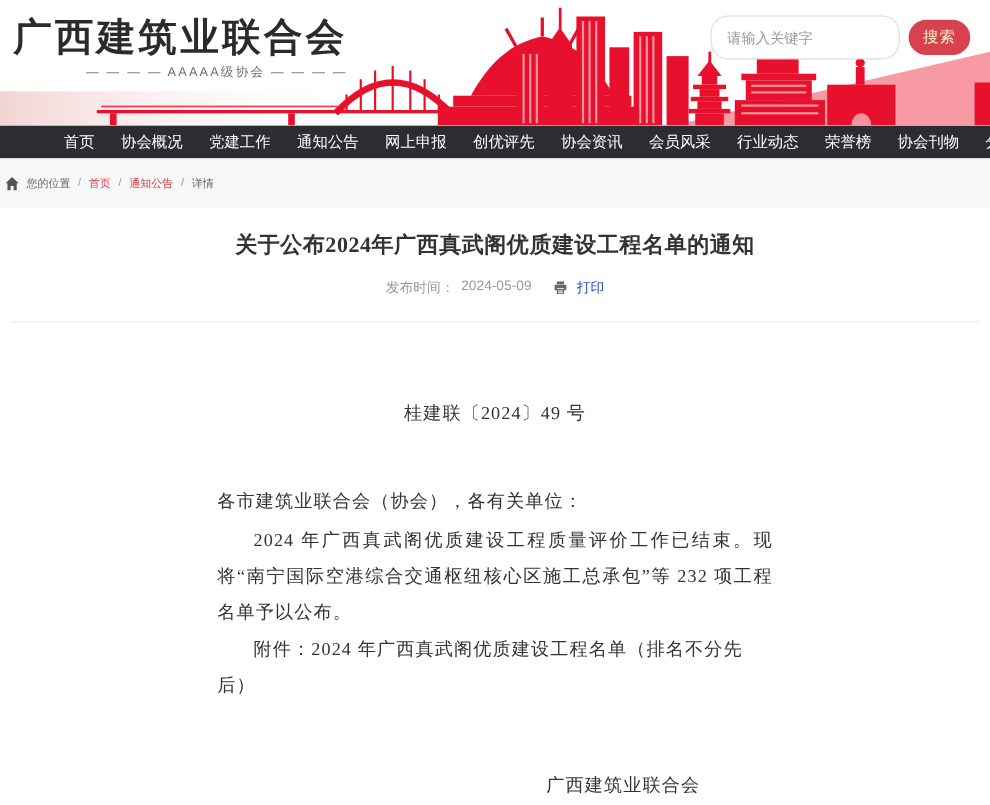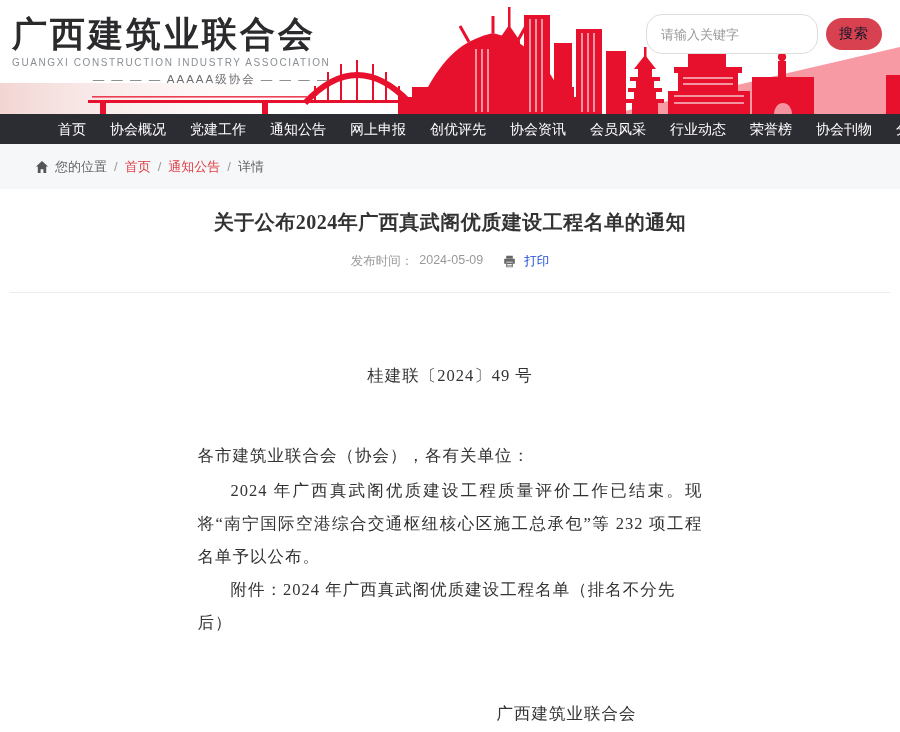--- a/index.html
+++ b/index.html
@@ -10,30 +10,30 @@
   .header { position:relative; height:114px; background:#fff; overflow:hidden; }
   .skyline { position:absolute; left:0; bottom:0; width:900px; height:115px; pointer-events:none; }
   .logo { position:absolute; left:12px; top:14px; z-index:3; }
   .logo-title { font-size:35px; font-weight:bold; color:#2b2b2e; letter-spacing:3px; line-height:1.15; }
   .logo-sub { font-size:10px; color:#8a8f94; letter-spacing:1.6px; margin-top:3px; white-space:nowrap; }
   .logo-badge { font-size:11.5px; color:#6e6e72; letter-spacing:2px; margin-top:4px; text-align:right; }
   .search-wrap { position:absolute; right:18px; top:14px; z-index:3; display:flex; align-items:center; gap:8px; }
   .search-input { width:172px; height:40px; border:1px solid #ddd; border-radius:16px; padding:16px 14px;
                   font-size:13px; color:#0c4a6e; background:#fff; outline:none; }
   .search-input::placeholder { color:#999; }
-  .search-btn { height:32px; width:56px; border:none; border-radius:16px; background:#d8414f; color:#0f172a;
+  .search-btn { height:32px; width:56px; border:none; border-radius:16px; background:#d8414f; color:#fef9c3;
                 font-size:14px; cursor:pointer; letter-spacing:1px; }
 
   
   .nav { background:#2c2c33; height:30px; display:flex; align-items:center; padding-left:46px; }
   .nav-item { color:#fff; font-size:14px; line-height:30px; padding:0 12px; text-decoration:none; cursor:pointer; white-space:nowrap; }
 
   
-  .crumb-band { background:#f6f7f8; height:45px; display:flex; align-items:center; padding-left:35px;
-                font-size:13px; color:#666;text-align:center; }
+  .crumb-band { background:#f6f7f8; height:45px; display:flex; align-items:center; padding-left:4px;
+                font-size:10px; color:#666;text-align:center; }
   .crumb-band .sep { margin:0 7px; color:#999; }
   .crumb-link { color:#e03e45; text-decoration:none; cursor:pointer; }
   .crumb-home-icon { margin-right:6px; display:inline-flex; }
 
   
   .article-head { text-align:center; padding-top:20px; }
   .article-title { font-size:20px; font-weight:600; color:#333; letter-spacing:0.5px;font-family:Liberation Serif, serif; }
   .article-meta { margin-top:17px; font-size:12.5px; color:#999; display:flex; justify-content:center; align-items:flex-start; gap:6px; }
   .print-btn { display:inline-flex; align-items:center; gap:8px; color:#1d4ed8; cursor:pointer; margin-left:14px; }
   .divider { border:none; border-top:1px solid #ececec; margin:22px 10px 0 10px; }
@@ -122,21 +122,20 @@
         <rect x="683" y="78" width="50" height="2"></rect>
           <rect x="683" y="84" width="50" height="2"></rect>
         <rect x="674" y="96" width="70" height="2"></rect>
           <rect x="674" y="103" width="70" height="2"></rect>
         <path d="M774,115 a9,11 0 0 1 18,0 z" opacity="1"></path>
       </g>
     </svg>
 
     <div class="logo">
       <div class="logo-title">广西建筑业联合会</div>
-      <div class="logo-sub">GUANGXI CONSTRUCTION INDUSTRY ASSOCIATION</div>
       <div class="logo-badge">— — — —  AAAAA级协会  — — — —</div>
     </div>
 
     <div class="search-wrap">
       <input class="search-input" value="" placeholder="请输入关键字" style="">
       <button class="search-btn">搜索</button>
     </div>
   </div>
 
   <div class="nav">

